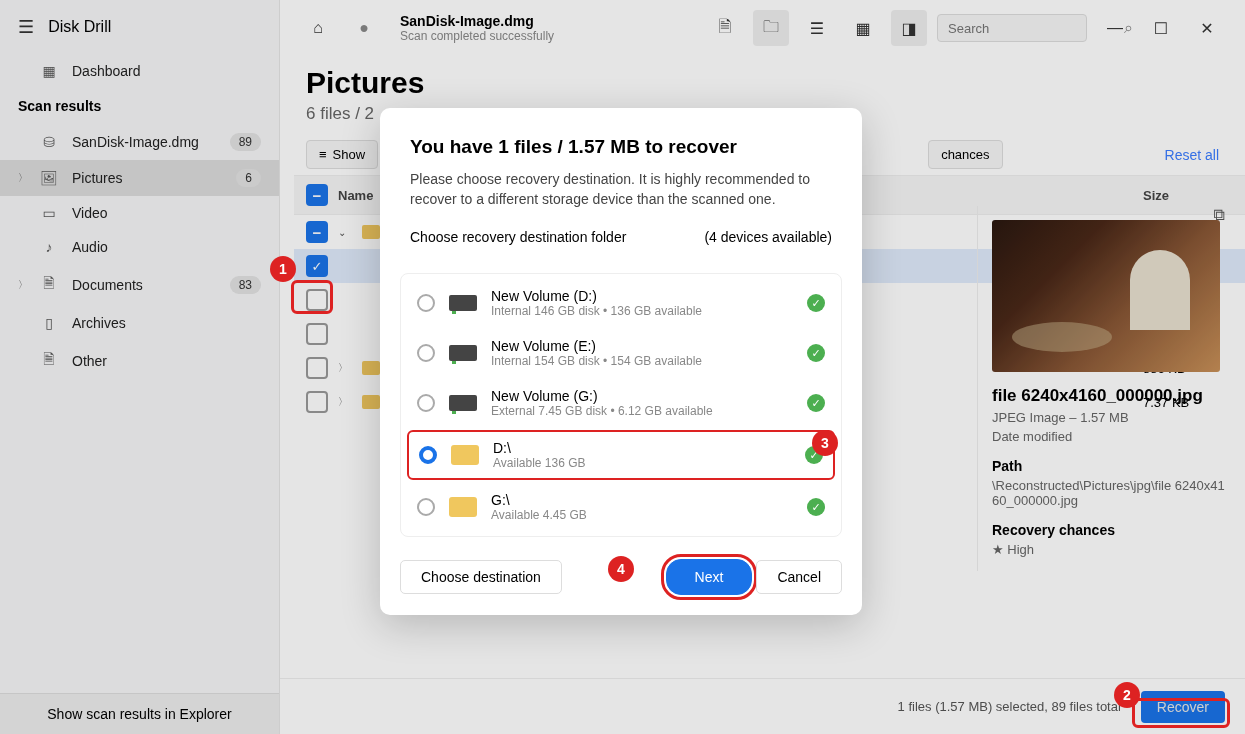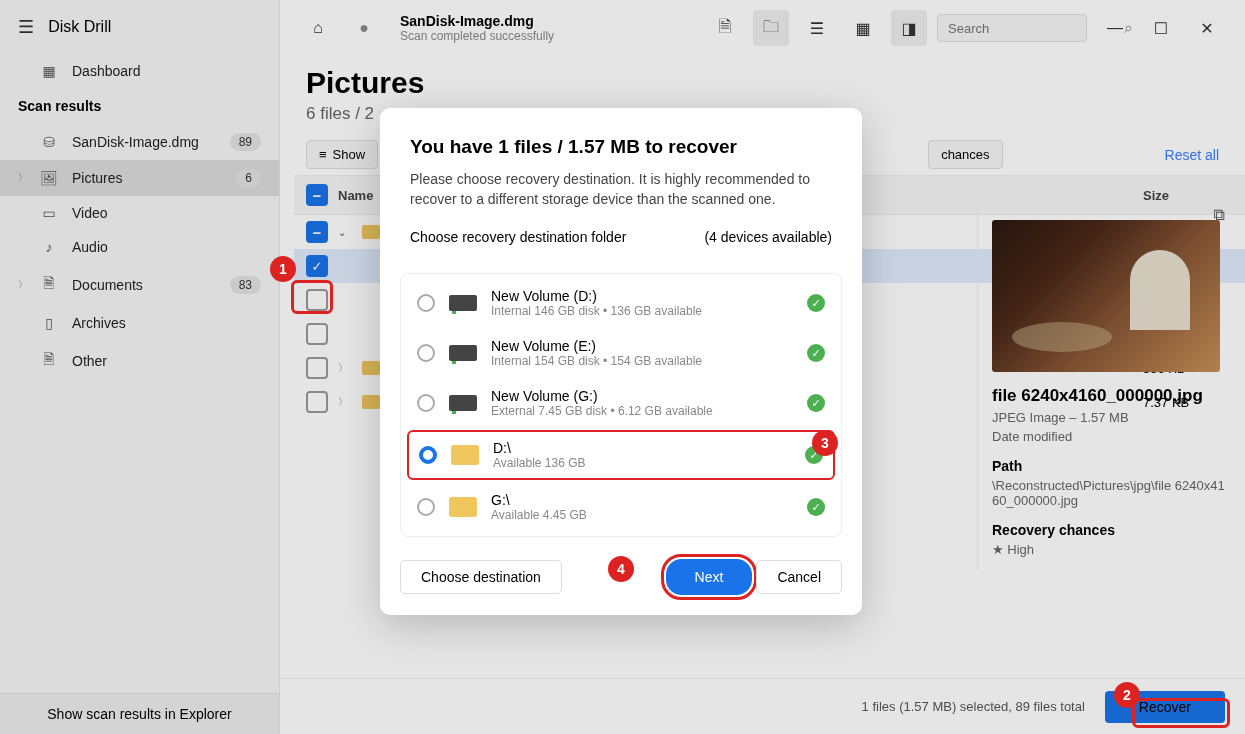--- a/index.html
+++ b/index.html
@@ -56,21 +56,21 @@
 .ext-icon { position: absolute; right: 20px; top: 0; font-size: 16px; color: #555; cursor: pointer; }
 .preview-img { width: 228px; height: 152px; border-radius: 3px; background: linear-gradient(135deg,#2a1810 0%,#4a2818 30%,#8a5836 60%,#c89058 100%); position: relative; overflow: hidden; }
 .preview-img::before { content: ''; position: absolute; right: 30px; top: 30px; width: 60px; height: 80px; background: #e8e0d0; border-radius: 30px 30px 0 0; }
 .preview-img::after { content: ''; position: absolute; left: 20px; bottom: 20px; width: 100px; height: 30px; background: rgba(200,180,140,.5); border-radius: 50%; }
 .details h3 { font-size: 17px; font-weight: 600; margin-top: 14px; word-break: break-all; }
 .details .meta { font-size: 13px; color: #666; margin-top: 4px; }
 .details .section-title { font-size: 14px; font-weight: 600; margin-top: 14px; }
 
 
 .footer-bar { position: absolute; left: 280px; bottom: 0; right: 0; height: 56px; border-top: 1px solid #eee; display: flex; align-items: center; padding: 0 20px; font-size: 13px; color: #555; background: #fff; }
-.recover-btn { background: #1a73e8; color: #000000; border: none; padding: 8px 34px; border-radius: 4px; font-size: 14px; cursor: pointer; }
+.recover-btn { background: #1a73e8; color: #e5e5e5; border: none; padding: 8px 16px; border-radius: 4px; font-size: 14px; cursor: pointer; }
 
 
 .modal-overlay { position: absolute; inset: 0; background: rgba(0,0,0,.1); }
 .modal { position: absolute; left: 380px; top: 108px; width: 482px; background: #fff; border-radius: 10px; box-shadow: 0 10px 40px rgba(0,0,0,.2); padding: 28px 20px 20px; }
 .modal h2 { font-size: 19px; font-weight: 600; margin-bottom: 12px; padding: 0 10px; }
 .modal .desc { font-size: 14px; color: #444; margin-bottom: 20px; padding: 0 10px; line-height: 1.4; }
 .dest-head { display: flex; justify-content: space-between; font-size: 14px; padding: 0 10px; margin-bottom: 28px; }
 .dest-list { border: 1px solid #eee; border-radius: 8px; max-height: 280px; overflow-y: auto; padding: 4px 0; }
 .dest-item { display: flex; align-items: center; padding: 10px 16px; gap: 14px; cursor: pointer; }
 .dest-item.sel { border: 2.5px solid #d22; border-radius: 6px; margin: 2px 6px; padding: 8px 10px; }

